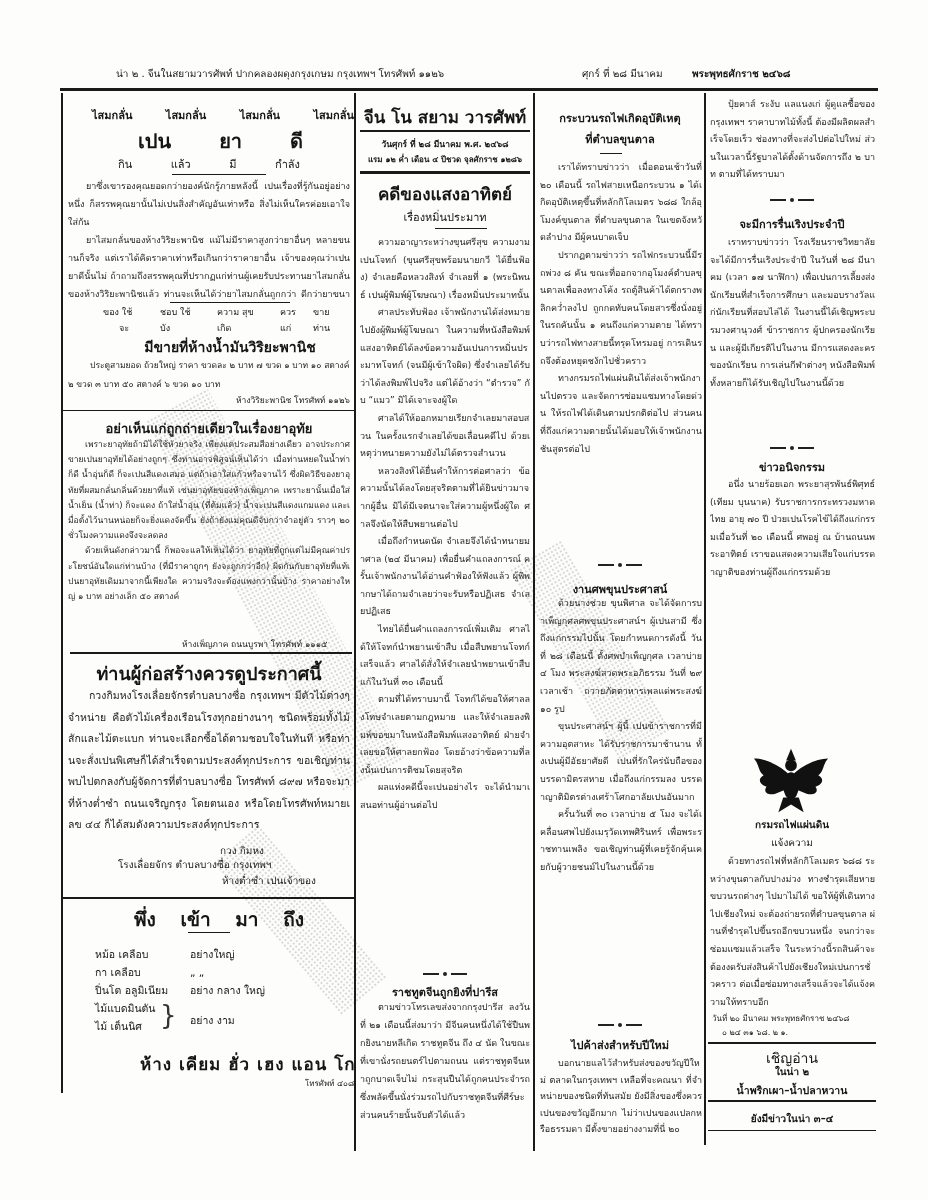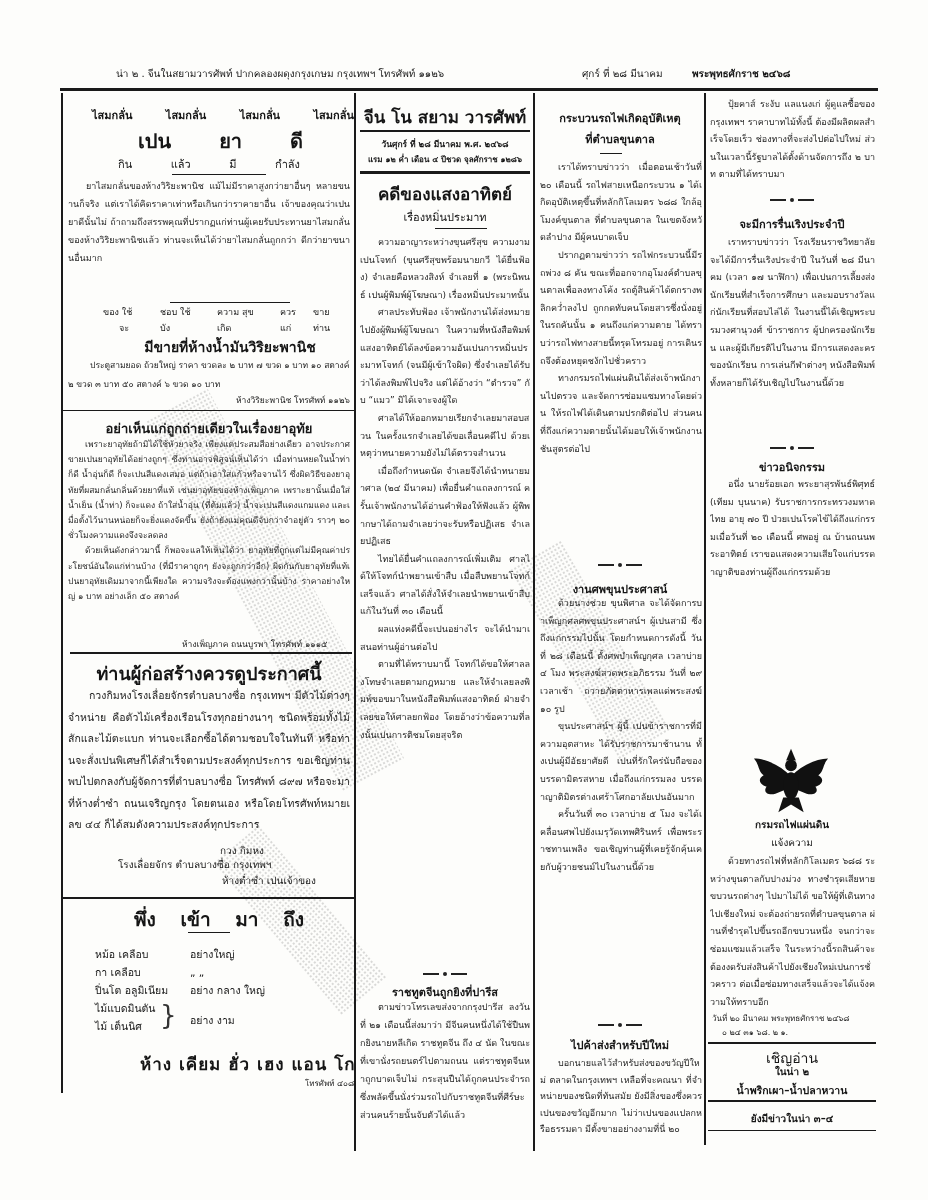--- a/index.html
+++ b/index.html
@@ -62,20 +62,21 @@
       <span>ดี</span>
     </div>
     <div class="flexrow" style="left:118px;top:155px;width:182px;font-size:11px;">
       <span>กิน</span>
       <span>แล้ว</span>
       <span>มี</span>
       <span>กำลัง</span>
     </div>
     <div class="hr" style="left:172px;top:174px;width:94px;"></div>
     <div class="body" style="left:68px;top:177px;width:282px;height:124px;line-height:18px;">
+      <p>ยาซึ่งเขารองคุณยอดกว่ายองค์นักรู้ภายหลังนี้ เปนเรื่องที่รู้กันอยู่อย่างหนึ่ง ก็สรรพคุณยานั้นไม่เปนสิ่งสำคัญอันเท่าหรือ สิ่งไม่เห็นใครค่อยเอาใจใส่กัน</p>
       <p>ยาไสมกลั่นของห้างวิริยะพานิช แม้ไม่มีราคาสูงกว่ายาอื่นๆ หลายขนานก็จริง แต่เราได้คิดราคาเท่าหรือเกินกว่าราคายาอื่น เจ้าของคุณว่าเปนยาดีนั้นไม่ ถ้าถามถึงสรรพคุณที่ปรากฏแก่ท่านผู้เคยรับประทานยาไสมกลั่นของห้างวิริยะพานิชแล้ว ท่านจะเห็นได้ว่ายาไสมกลั่นถูกกว่า ดีกว่ายาขนานอื่นมาก</p>
     </div>
     <div class="hr" style="left:170px;top:302px;width:120px;"></div>
     <div class="grid5" style="left:103px;top:305px;">
       <span>ของ ใช้</span>
       <span>ชอบ ใช้</span>
       <span>ความ สุข</span>
       <span>ควร</span>
       <span>ขาย</span>
       <span style="padding-left:16px;">จะ</span>
@@ -140,24 +141,25 @@
     <div class="abs bold nowrap center" style="left:358px;top:153px;width:174px;font-size:8px;">แรม ๑๒ ค่ำ เดือน ๔ ปีชวด จุลศักราช ๑๒๘๖</div>
     <div class="hr thick" style="left:360px;top:171px;width:170px;"></div>
 
     <div class="abs bold nowrap center" style="left:358px;top:180px;width:174px;font-size:17px;">คดีของแสงอาทิตย์</div>
     <div class="abs nowrap center" style="left:358px;top:208px;width:174px;font-size:11px;">เรื่องหมิ่นประมาท</div>
     <div class="hr" style="left:435px;top:228px;width:52px;"></div>
     <div class="body" style="left:360px;top:234px;width:170px;height:730px;">
       <p>ความอาญาระหว่างขุนศรีสุข ความงามเปนโจทก์ (ขุนศรีสุขพร้อมนายกวี ได้ยื่นฟ้อง) จำเลยคือหลวงสิงห์ จำเลยที่ ๑ (พระนิพนธ์ เปนผู้พิมพ์ผู้โฆษณา) เรื่องหมิ่นประมาทนั้น</p>
       <p>ศาลประทับฟ้อง เจ้าพนักงานได้ส่งหมายไปยังผู้พิมพ์ผู้โฆษณา ในความที่หนังสือพิมพ์แสงอาทิตย์ได้ลงข้อความอันเปนการหมิ่นประมาทโจทก์ (จนมีผู้เข้าใจผิด) ซึ่งจำเลยได้รับว่าได้ลงพิมพ์ไปจริง แต่ได้อ้างว่า “ตำรวจ” กับ “แมว” มิได้เจาะจงผู้ใด</p>
       <p>ศาลได้ให้ออกหมายเรียกจำเลยมาสอบสวน ในครั้งแรกจำเลยได้ขอเลื่อนคดีไป ด้วยเหตุว่าทนายความยังไม่ได้ตรวจสำนวน</p>
+      <p>หลวงสิงห์ได้ยื่นคำให้การต่อศาลว่า ข้อความนั้นได้ลงโดยสุจริตตามที่ได้ยินข่าวมาจากผู้อื่น มิได้มีเจตนาจะใส่ความผู้หนึ่งผู้ใด ศาลจึงนัดให้สืบพยานต่อไป</p>
       <p>เมื่อถึงกำหนดนัด จำเลยจึงได้นำทนายมาศาล (๒๔ มีนาคม) เพื่อยื่นคำแถลงการณ์ ครั้นเจ้าพนักงานได้อ่านคำฟ้องให้ฟังแล้ว ผู้พิพากษาได้ถามจำเลยว่าจะรับหรือปฏิเสธ จำเลยปฏิเสธ</p>
       <p>ไทยได้ยื่นคำแถลงการณ์เพิ่มเติม ศาลได้ให้โจทก์นำพยานเข้าสืบ เมื่อสืบพยานโจทก์เสร็จแล้ว ศาลได้สั่งให้จำเลยนำพยานเข้าสืบแก้ในวันที่ ๓๐ เดือนนี้</p>
+      <p>ตามที่ได้ทราบมานี้ โจทก์ได้ขอให้ศาลลงโทษจำเลยตามกฎหมาย และให้จำเลยลงพิมพ์ขอขมาในหนังสือพิมพ์แสงอาทิตย์ ฝ่ายจำเลยขอให้ศาลยกฟ้อง โดยอ้างว่าข้อความที่ลงนั้นเปนการติชมโดยสุจริต</p>
       <p>ผลแห่งคดีนี้จะเปนอย่างไร จะได้นำมาเสนอท่านผู้อ่านต่อไป</p>
-      <p>ตามที่ได้ทราบมานี้ โจทก์ได้ขอให้ศาลลงโทษจำเลยตามกฎหมาย และให้จำเลยลงพิมพ์ขอขมาในหนังสือพิมพ์แสงอาทิตย์ ฝ่ายจำเลยขอให้ศาลยกฟ้อง โดยอ้างว่าข้อความที่ลงนั้นเปนการติชมโดยสุจริต</p>
     </div>
     <div class="orn" style="left:358px;top:970px;width:174px;">
       <span class="dash"></span>
         <span class="dot"></span>
         <span class="dash"></span>
     </div>
     <div class="abs bold nowrap center" style="left:358px;top:983px;width:174px;font-size:11px;text-align:center;">ราชทูตจีนถูกยิงที่ปารีส</div>
     <div class="body" style="left:360px;top:998px;width:170px;height:146px;line-height:18px;">
       <p>ตามข่าวโทรเลขส่งจากกรุงปารีส ลงวันที่ ๒๑ เดือนนี้ส่งมาว่า มีจีนคนหนึ่งได้ใช้ปืนพกยิงนายหลีเกิด ราชทูตจีน ถึง ๔ นัด ในขณะที่เขานั่งรถยนตร์ไปตามถนน แต่ราชทูตจีนหาถูกบาดเจ็บไม่ กระสุนปืนได้ถูกคนประจำรถซึ่งพลัดขึ้นนั่งร่วมรถไปกับราชทูตจีนที่ศีร์ษะ ส่วนคนร้ายนั้นจับตัวได้แล้ว</p>
     </div>

